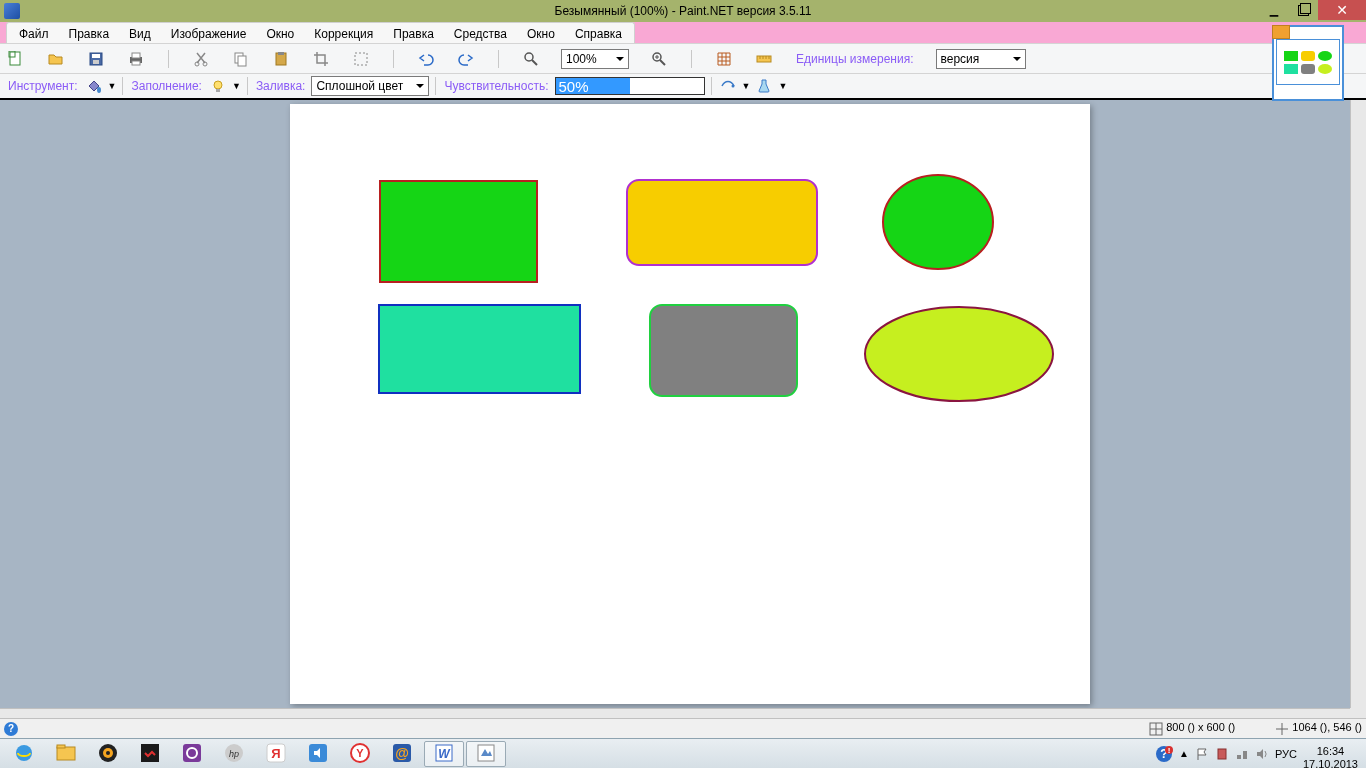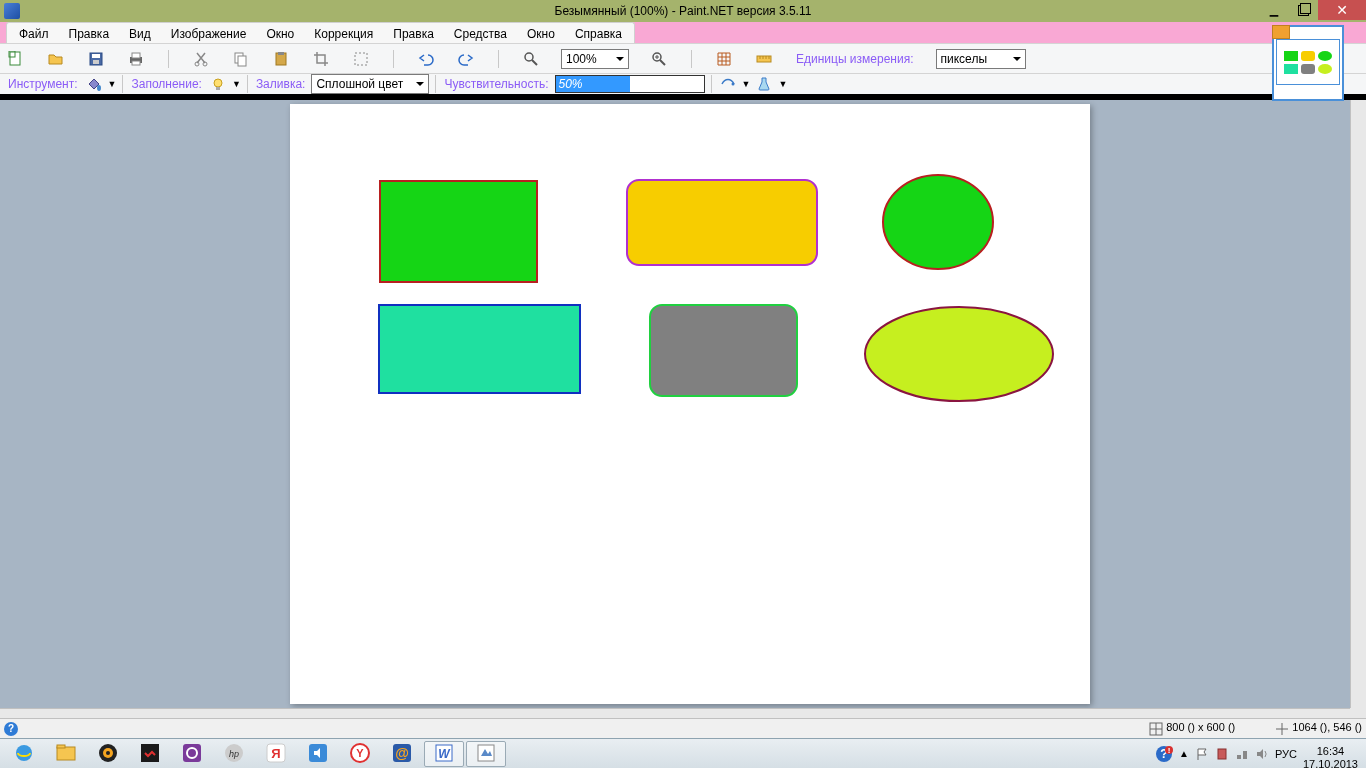--- a/index.html
+++ b/index.html
@@ -20,24 +20,24 @@
 .menubar .menu-wrap { background:#f7f7f7; border:1px solid #d0d0d0; border-bottom:none; border-radius:3px 3px 0 0; padding: 2px 2px 0 2px; display:flex;}
 .menu-item { padding: 2px 10px; cursor:default; }
 
 .toolbar { height: 30px; background:#f5f6f7; border-bottom:1px solid #d4d4d4; display:flex; align-items:center; padding:0 6px; gap:20px; font-size:12px;}
 .tb-sep { width:1px; height:18px; background:#c8c8c8; margin:0 2px;}
 .tb-combo { border:1px solid #7a7a7a; background:#fff; font-size:12px; padding:1px 18px 1px 4px; height:20px; position:relative; display:inline-flex; align-items:center;}
 .tb-combo::after { content:""; position:absolute; right:4px; top:50%; transform:translateY(-50%); border-left:4px solid transparent; border-right:4px solid transparent; border-top:4px solid #000;}
 .tb-label { color:#8b5cf6; padding:0 2px;}
 .icon-btn { width:20px; height:20px; display:inline-flex; align-items:center; justify-content:center; border-radius:2px;}
 
-.tooloptions { height: 26px; background:#f5f6f7; border-bottom:6px solid #000000; display:flex; align-items:center; padding:0 6px; gap:4px; font-size:12px;}
+.tooloptions { height: 26px; background:#f5f6f7; border-bottom:2px solid #000000; display:flex; align-items:center; padding:0 6px; gap:4px; font-size:12px;}
 .slider-input { width:150px; height:18px; border:1px solid #333; position:relative; background:#fff; display:flex; align-items:center;}
 .slider-fill { height:100%; background:#3399ff; }
-.slider-text { position:absolute; left:3px; font-size:12px; color:#fff;font-style:italic; }
+.slider-text { position:absolute; left:3px; font-size:15px; color:#fff; }
 
 .workspace { position:absolute; top:100px; left:0; right:0; bottom:44px; background:#a7b5c4; overflow:hidden;}
 .canvas-wrap { position:absolute; left:290px; top:4px; width:800px; height:600px; background:#fff; box-shadow: 2px 2px 6px rgba(0,0,0,0.3);}
 .scrollbar-v { position:absolute; right:0; top:0; bottom:16px; width:16px; background:#e8e8e8; border-left:1px solid #c0c0c0;}
 .scrollbar-h { position:absolute; left:0; right:16px; bottom:0; height:16px; background:#e8e8e8; border-top:1px solid #c0c0c0;}
 .scroll-corner { position:absolute; right:0; bottom:0; width:16px; height:16px; background:#e8e8e8;}
 
 .statusbar { position:absolute; bottom:30px; left:0; right:0; height:20px; background:#f0f0f0; border-top:1px solid #c0c0c0; display:flex; align-items:center; font-size:11px; padding:0 4px; gap:6px;}
 .status-left { display:flex; align-items:center; gap:4px;}
 .status-right { margin-left:auto; display:flex; align-items:center; gap:40px;}
@@ -176,21 +176,21 @@
       </svg>
     </span>
   <span class="icon-btn">
       <svg width="16" height="16">
         <rect x="1" y="5" width="14" height="6" fill="#f5c550" stroke="#b88a20"></rect>
         <path d="M4 5v3M7 5v3M10 5v3M13 5v3" stroke="#b88a20"></path>
       </svg>
     </span>
   <span class="tb-label">Единицы измерения:</span>
   <span class="tb-combo" style="width:90px">
-      <span>пикселы</span>
+      <span>версия</span>
     </span>
 </div>
 
 <div class="tooloptions">
   <span class="tb-label">Инструмент:</span>
   <span class="icon-btn">
       <svg width="16" height="16">
         <path d="M3 8l5-5 5 5-5 5z" fill="#88c" stroke="#448"></path>
         <ellipse cx="13" cy="12" rx="2" ry="3" fill="#48c"></ellipse>
       </svg>

